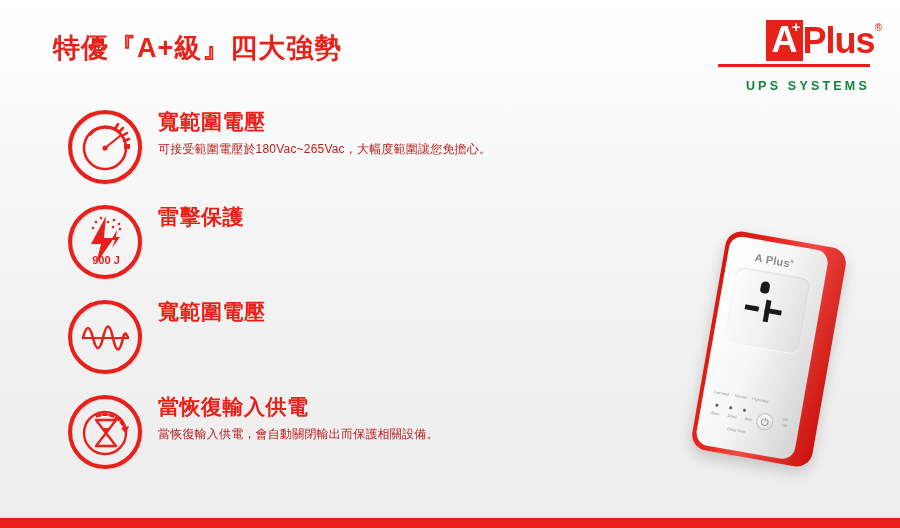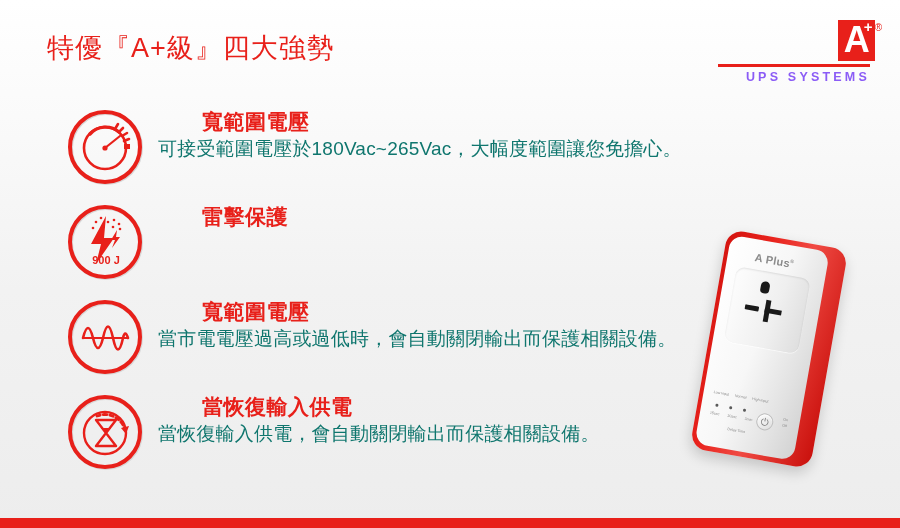--- a/index.html
+++ b/index.html
@@ -26,24 +26,24 @@
   
   .header {
     position: absolute;
     top: 0; left: 0;
     width: 900px;
     height: 100px;
   }
 
   .page-title {
     position: absolute;
-    left: 47px;
+    left: 53px;
     top: 30px;
     font-size: 27px;
-    font-weight: normal;
+    font-weight: bold;
     color: #e8201a;
     letter-spacing: 1px;
     white-space: nowrap;
   }
 
   
   .logo {
     position: absolute;
     right: 18px;
     top: 20px;
@@ -101,25 +101,25 @@
     height: 3px;
     background: #e8201a;
     margin-top: 2px;
     width: 152px;
     margin-left: auto;
     margin-right: 12px;
   }
 
   .logo-sub {
     text-align: right;
-    color: #8b5cf6;
+    color: #15803d;
     font-size: 12.5px;
     font-weight: bold;
     letter-spacing: 3.2px;
-    margin-top: 3px;
+    margin-top: 12px;
     padding-right: 12px;
     font-family: "Liberation Sans", sans-serif;
   }
 
   
   .features {
     position: absolute;
     left: 62px;
     top: 103px;
     width: 660px;
@@ -143,26 +143,25 @@
     padding-top: 5px;
   }
 
   .feature-title {
     color: #e8201a;
     font-size: 21px;
     font-weight: bold;
     line-height: 28px;
     letter-spacing: 0.5px;
     white-space: nowrap;
-    margin-left: 44px;
   }
 
   .feature-desc {
-    color: #0f766e;
-    font-size: 19px;
+    color: #b91c1c;
+    font-size: 12px;
     line-height: 26px;
     letter-spacing: 0.2px;
     white-space: nowrap;
   }
 
   
   .product {
     position: absolute;
     left: 700px;
     top: 228px;
@@ -365,20 +364,21 @@
 
   <div class="header">
     <div class="page-title">特優『A+級』四大強勢</div>
 
     <div class="logo">
       <div class="logo-main">
         <span class="logo-a-box">
           <span>A</span>
           <span class="logo-plus">+</span>
         </span>
+        <span class="logo-plus-word">Plus</span>
         <span class="logo-reg">®</span>
       </div>
       <div class="logo-rule"></div>
       <div class="logo-sub">UPS SYSTEMS</div>
     </div>
   </div>
 
   <div class="features">
 
     <div class="feature">
@@ -434,21 +434,20 @@
       <div class="feature-icon">
         <svg width="88" height="88" viewBox="0 0 88 88">
           <circle cx="44" cy="45" r="35" fill="none" stroke="#d8d8d8" stroke-width="4"></circle>
           <circle cx="43" cy="44" r="35" fill="none" stroke="#e8201a" stroke-width="4"></circle>
           <line x1="20" y1="45" x2="67" y2="45" stroke="#e8201a" stroke-width="2.2"></line>
           <path d="M21 45 Q26 25 31 45 Q36 65 41 45 Q46 22 51 45 Q56 68 61 45 Q63 36 66 45" fill="none" stroke="#e8201a" stroke-width="2.6" stroke-linecap="round"></path>
         </svg>
       </div>
       <div class="feature-text">
         <div class="feature-title">寬範圍電壓</div>
-        <div class="feature-desc">當市電電壓過高或過低時，會自動關閉輸出而保護相關設備。</div>
       </div>
     </div>
 
     <div class="feature">
       <div class="feature-icon">
         <svg width="88" height="88" viewBox="0 0 88 88">
           <circle cx="44" cy="45" r="35" fill="none" stroke="#d8d8d8" stroke-width="4"></circle>
           <circle cx="43" cy="44" r="35" fill="none" stroke="#e8201a" stroke-width="4"></circle>
           <circle cx="43" cy="45" r="21" fill="none" stroke="#e8201a" stroke-width="2.4"></circle>
           <path d="M35 28 A21 21 0 0 1 63 42" fill="none" stroke="#e8201a" stroke-width="2.8" stroke-dasharray="3.5 3" stroke-linecap="round"></path>

